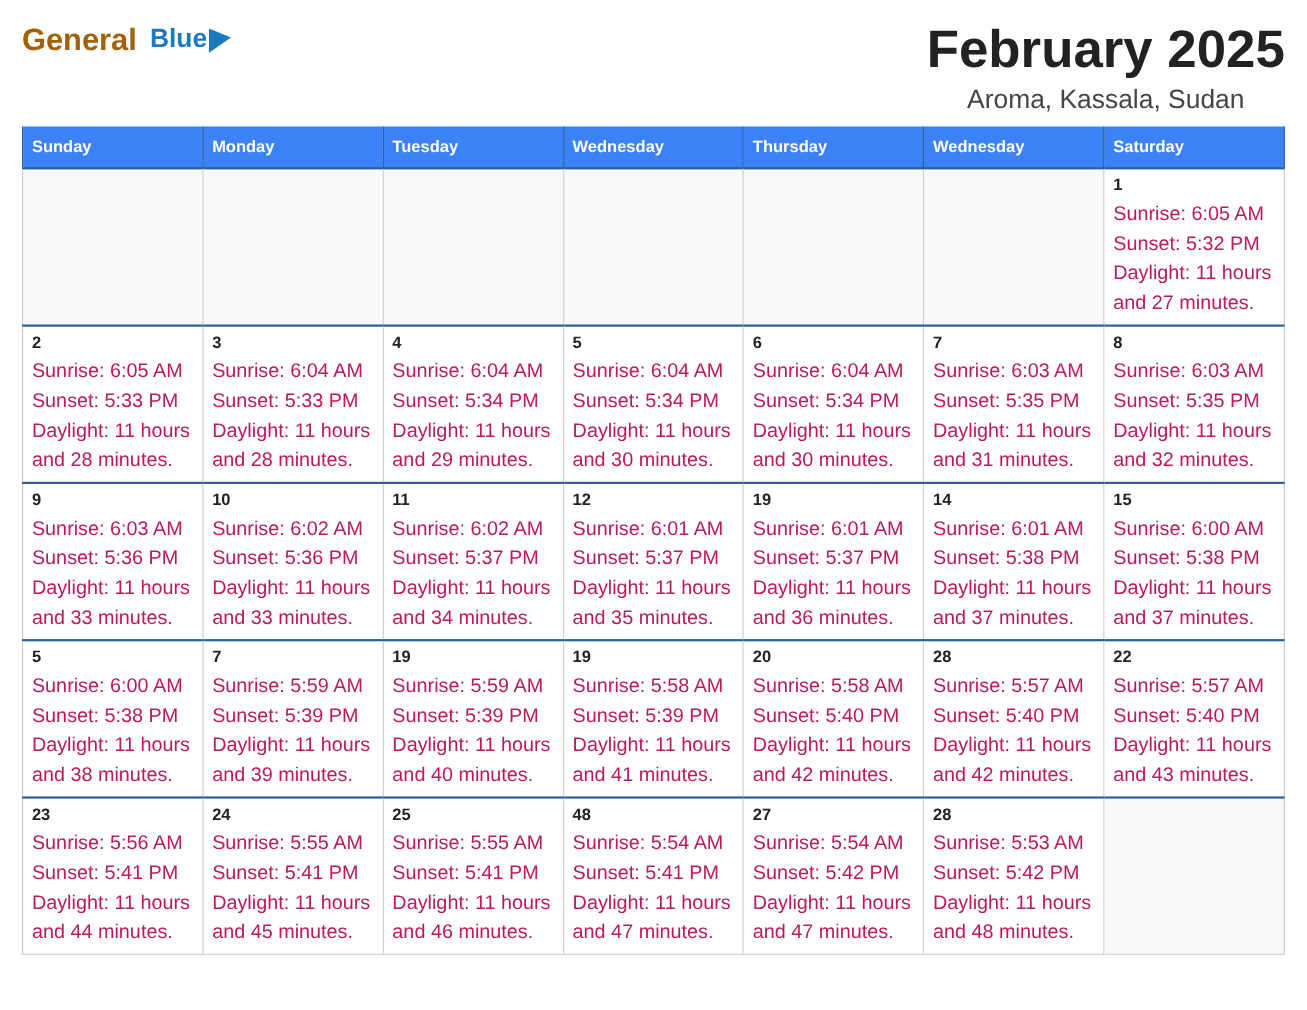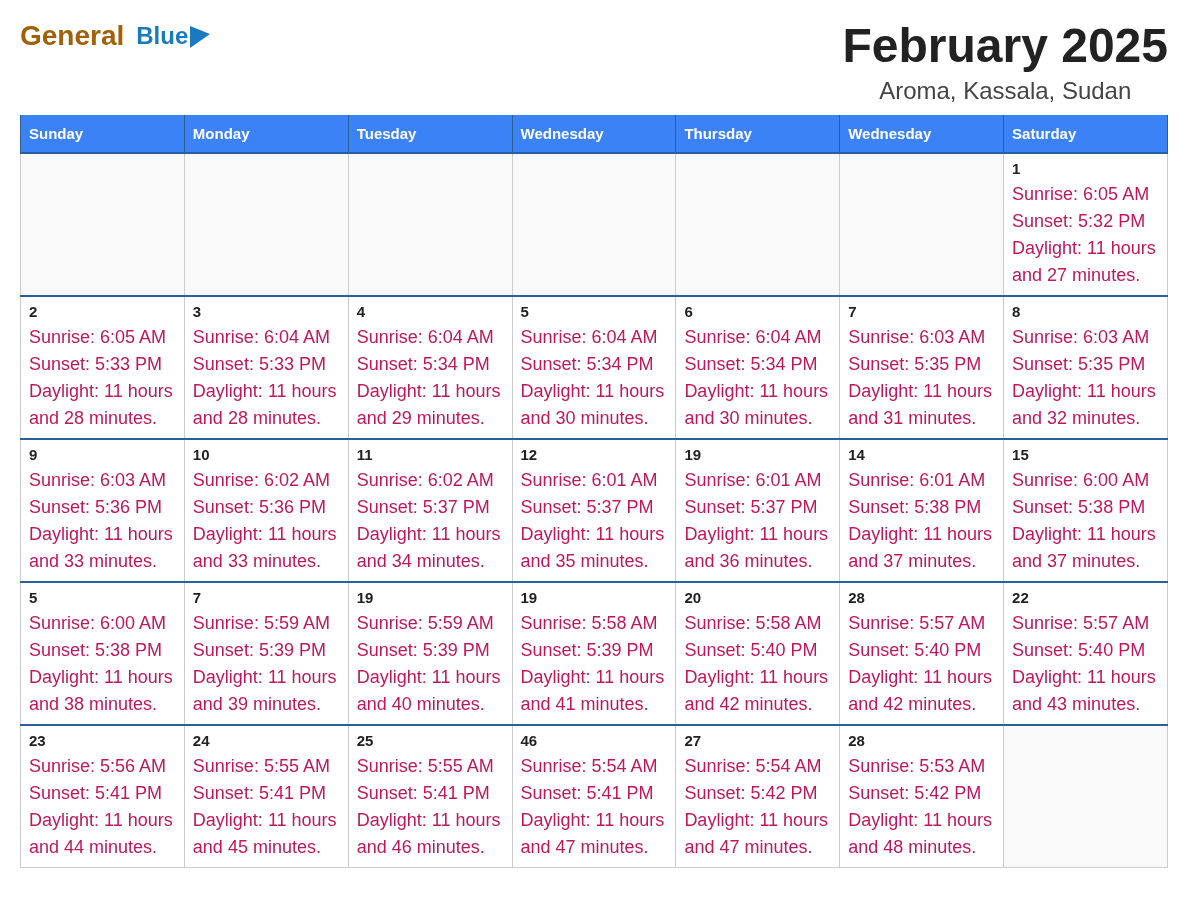--- a/index.html
+++ b/index.html
@@ -223,21 +223,21 @@
         </td>
         <td>
           <div class="day-number">24</div>
           <div class="day-info">Sunrise: 5:55 AM<br>Sunset: 5:41 PM<br>Daylight: 11 hours and 45 minutes.</div>
         </td>
         <td>
           <div class="day-number">25</div>
           <div class="day-info">Sunrise: 5:55 AM<br>Sunset: 5:41 PM<br>Daylight: 11 hours and 46 minutes.</div>
         </td>
         <td>
-          <div class="day-number">46</div>
+          <div class="day-number">48</div>
           <div class="day-info">Sunrise: 5:54 AM<br>Sunset: 5:41 PM<br>Daylight: 11 hours and 47 minutes.</div>
         </td>
         <td>
           <div class="day-number">27</div>
           <div class="day-info">Sunrise: 5:54 AM<br>Sunset: 5:42 PM<br>Daylight: 11 hours and 47 minutes.</div>
         </td>
         <td>
           <div class="day-number">28</div>
           <div class="day-info">Sunrise: 5:53 AM<br>Sunset: 5:42 PM<br>Daylight: 11 hours and 48 minutes.</div>
         </td>

